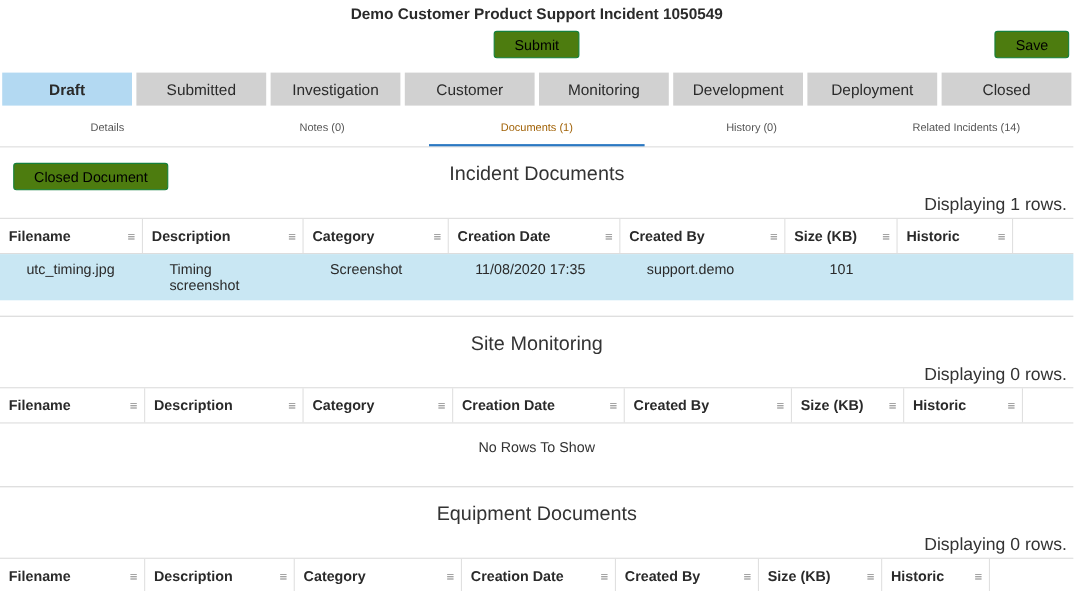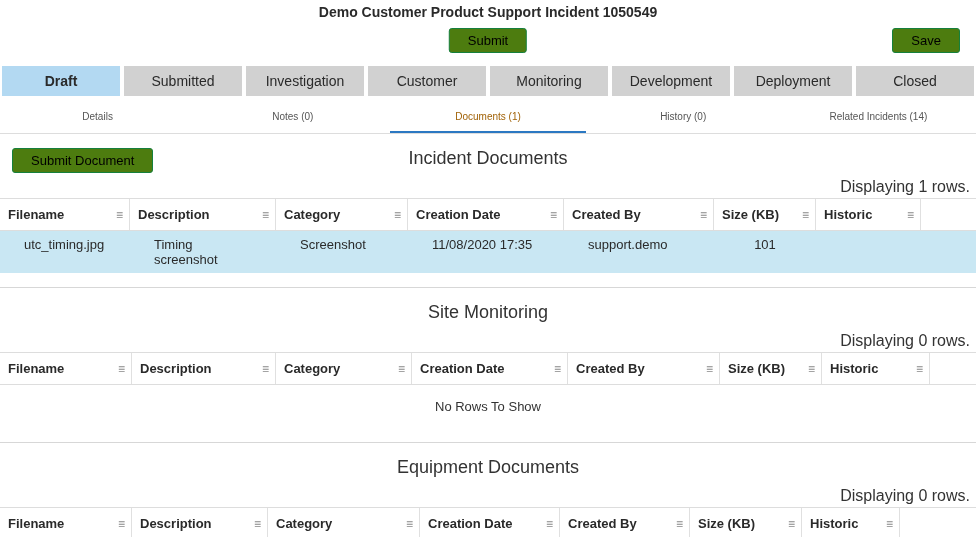--- a/index.html
+++ b/index.html
@@ -3,21 +3,21 @@
 <meta charset="utf-8">
 <style>
   * { box-sizing: border-box; margin: 0; padding: 0; }
   body { font-family: "Segoe UI", Tahoma, sans-serif; font-size: 13px; color: #2a2a2a; background: #fff; width: 976px; }
   
   .header { text-align: center; padding: 4px 0 2px 0; }
   .page-title { font-weight: 600; font-size: 14px; }
   
   .action-bar { position: relative; height: 40px; }
   .btn-submit { position: absolute; left: 50%; transform: translateX(-50%); top: 6px; }
-  .btn-save { position: absolute; right: 16px; top: 6px; margin-left: 48px; }
+  .btn-save { position: absolute; right: 4px; top: 6px; margin-left: 48px; }
   .btn { background: #4d7c0f; border: 1px solid #15803d; border-radius: 3px; padding: 4px 18px; font-size: 13px; cursor: pointer; }
 
   .status-tabs { display: flex; gap: 4px; margin-top: 4px; padding: 0 2px; }
   .status-tab { flex: 1; text-align: center; background: #d1d1d1; padding: 7px 4px; font-size: 14px; cursor: pointer; }
   .status-tab.active { background: #b3d9f2; font-weight: 700; }
 
   .section-tabs { display: flex; border-bottom: 1px solid #ddd; margin-top: 6px; }
   .section-tab { flex: 1; text-align: center; padding: 9px 0; font-size: 10px; color: #555; cursor: pointer; }
   .section-tab.active { color: #a16207; border-bottom: 2px solid #2b78c2; font-weight: 500; }
 
@@ -90,21 +90,21 @@
 <div class="section-tabs">
   <div class="section-tab">Details</div>
   <div class="section-tab">Notes (0)</div>
   <div class="section-tab active">Documents (1)</div>
   <div class="section-tab">History (0)</div>
   <div class="section-tab">Related Incidents (14)</div>
 </div>
 
 <div class="doc-section">
   <div class="sec-header">
-    <button class="btn btn-upload">Submit Document</button>
+    <button class="btn btn-upload">Closed Document</button>
     <div class="sec-title">Incident Documents</div>
   </div>
   <div class="row-count">Displaying 1 rows.</div>
   <div class="grid-header">
     <div class="gh-cell c-filename"><span>Filename</span><span class="menu-icon">≡</span></div>
     <div class="gh-cell c-description"><span>Description</span><span class="menu-icon">≡</span></div>
     <div class="gh-cell c-category"><span>Category</span><span class="menu-icon">≡</span></div>
     <div class="gh-cell c-creation"><span>Creation Date</span><span class="menu-icon">≡</span></div>
     <div class="gh-cell c-createdby"><span>Created By</span><span class="menu-icon">≡</span></div>
     <div class="gh-cell c-size"><span>Size (KB)</span><span class="menu-icon">≡</span></div>

